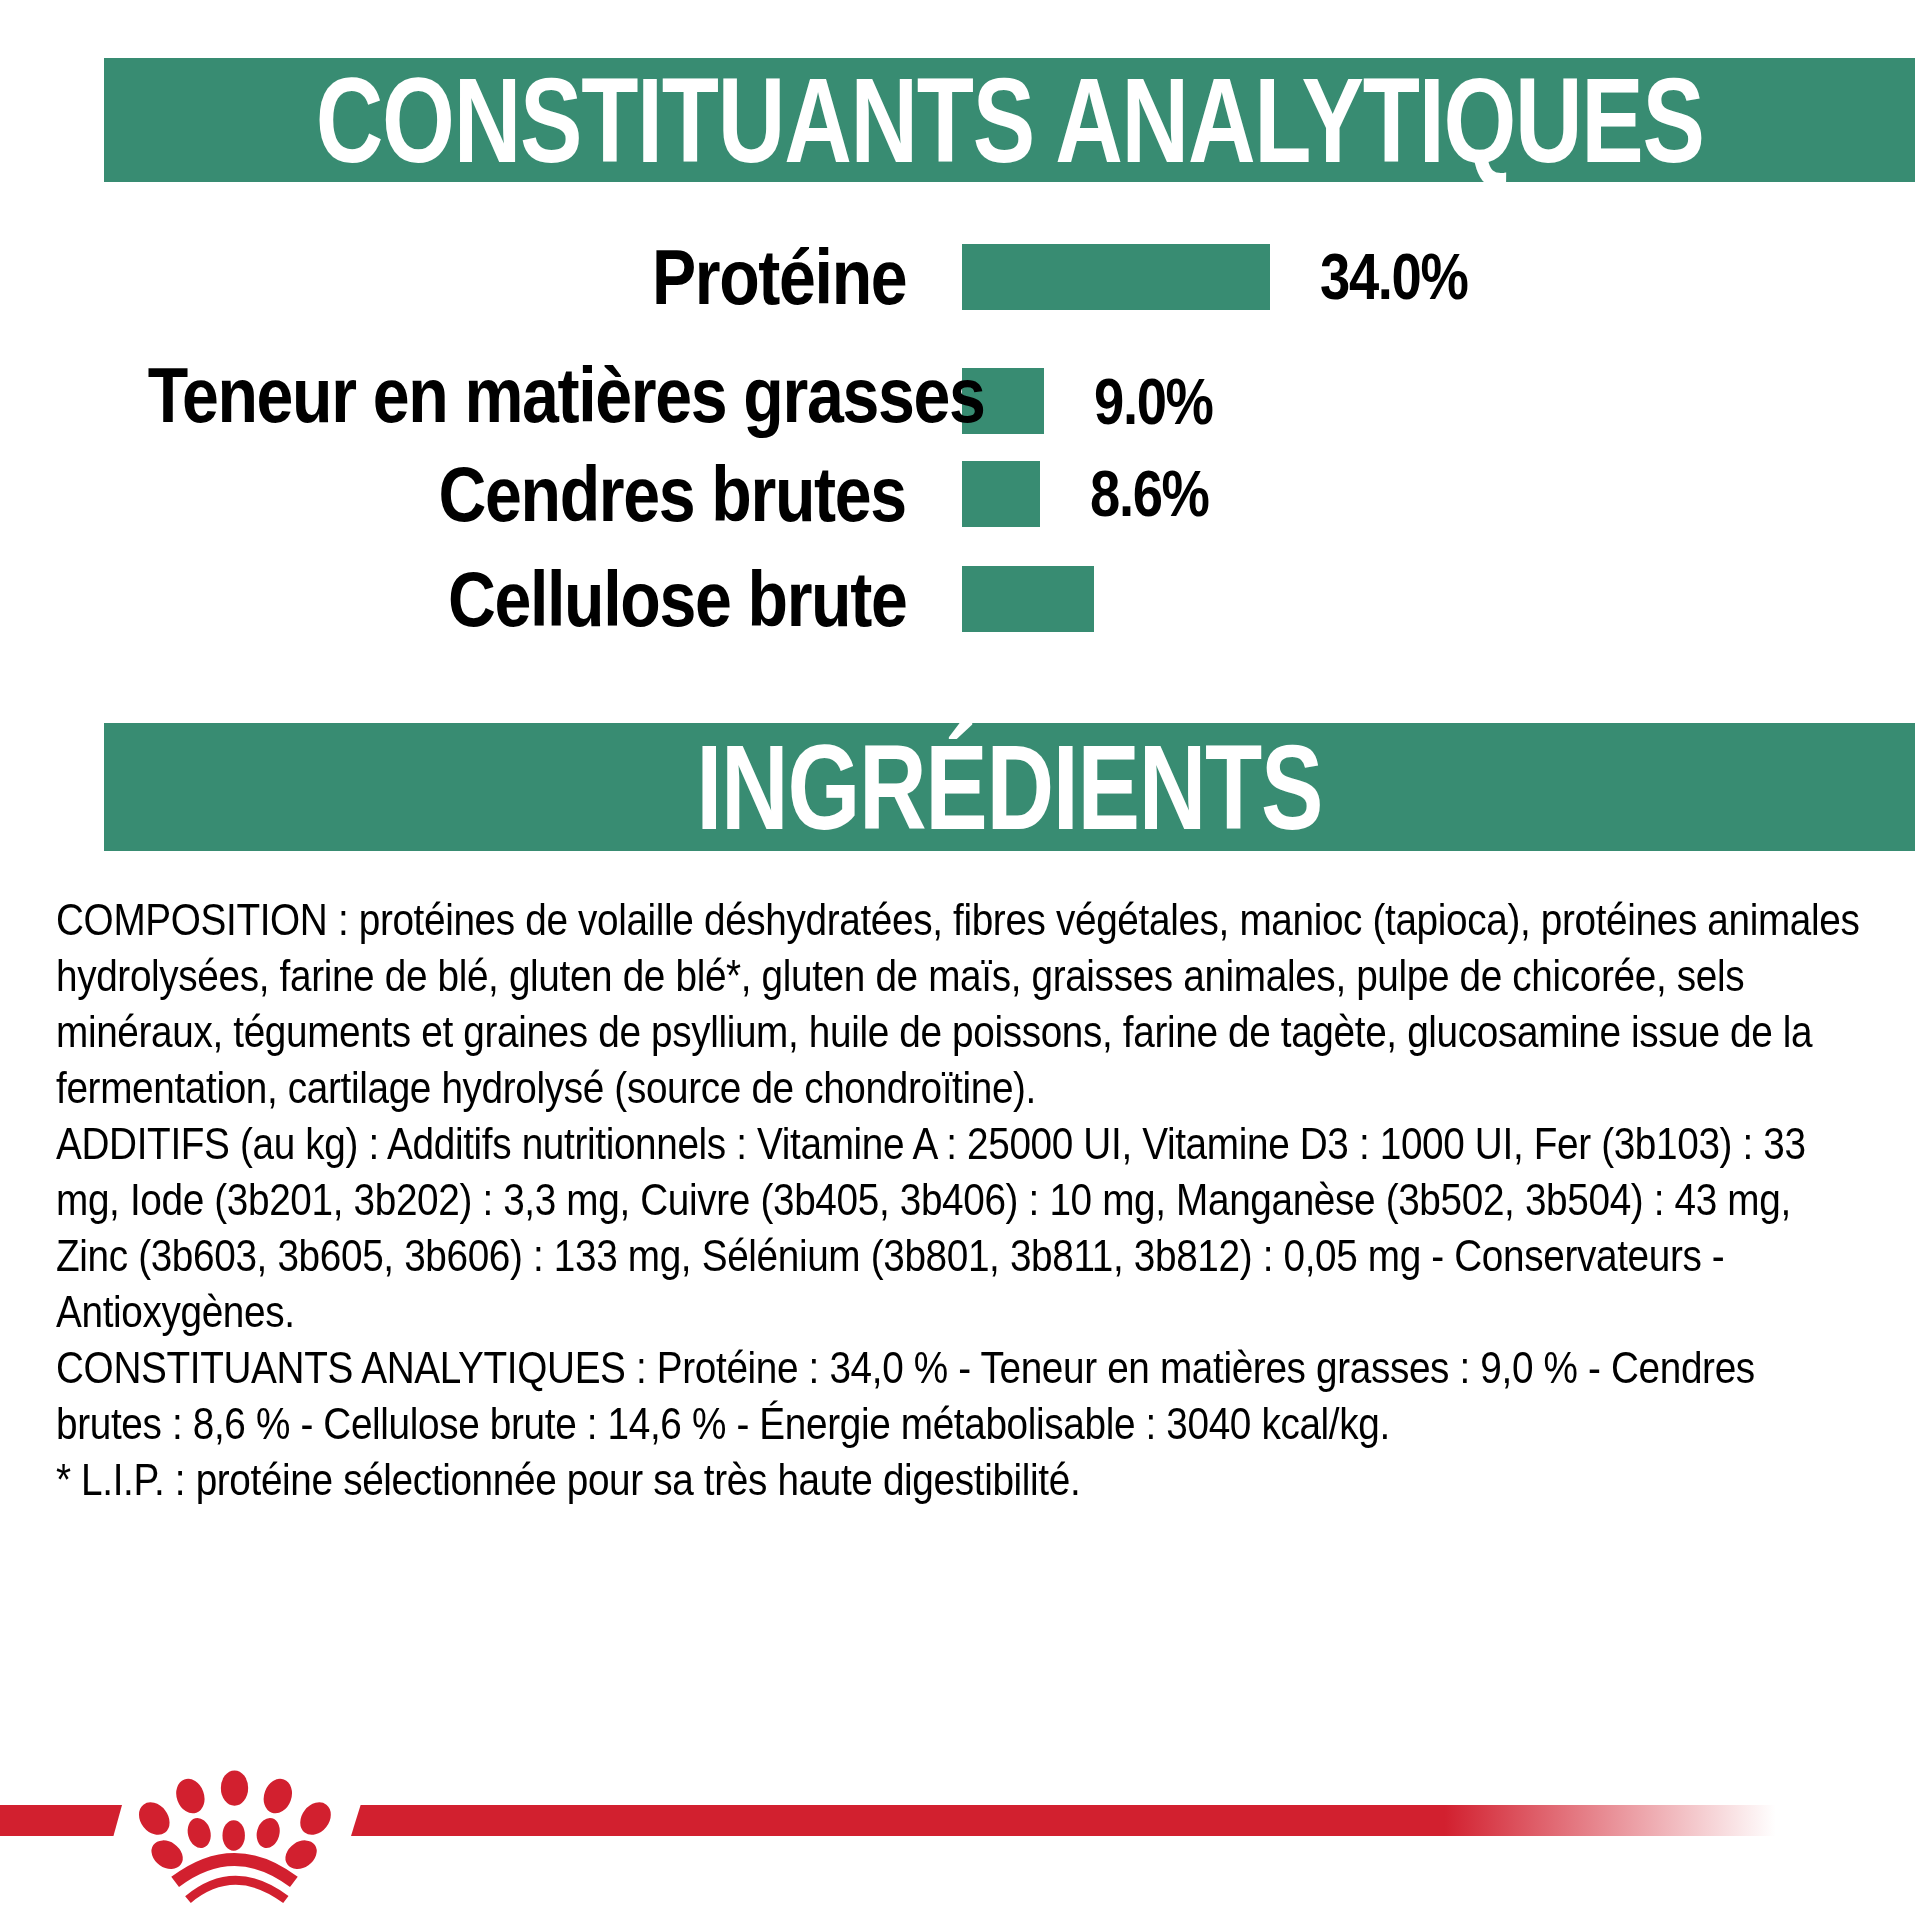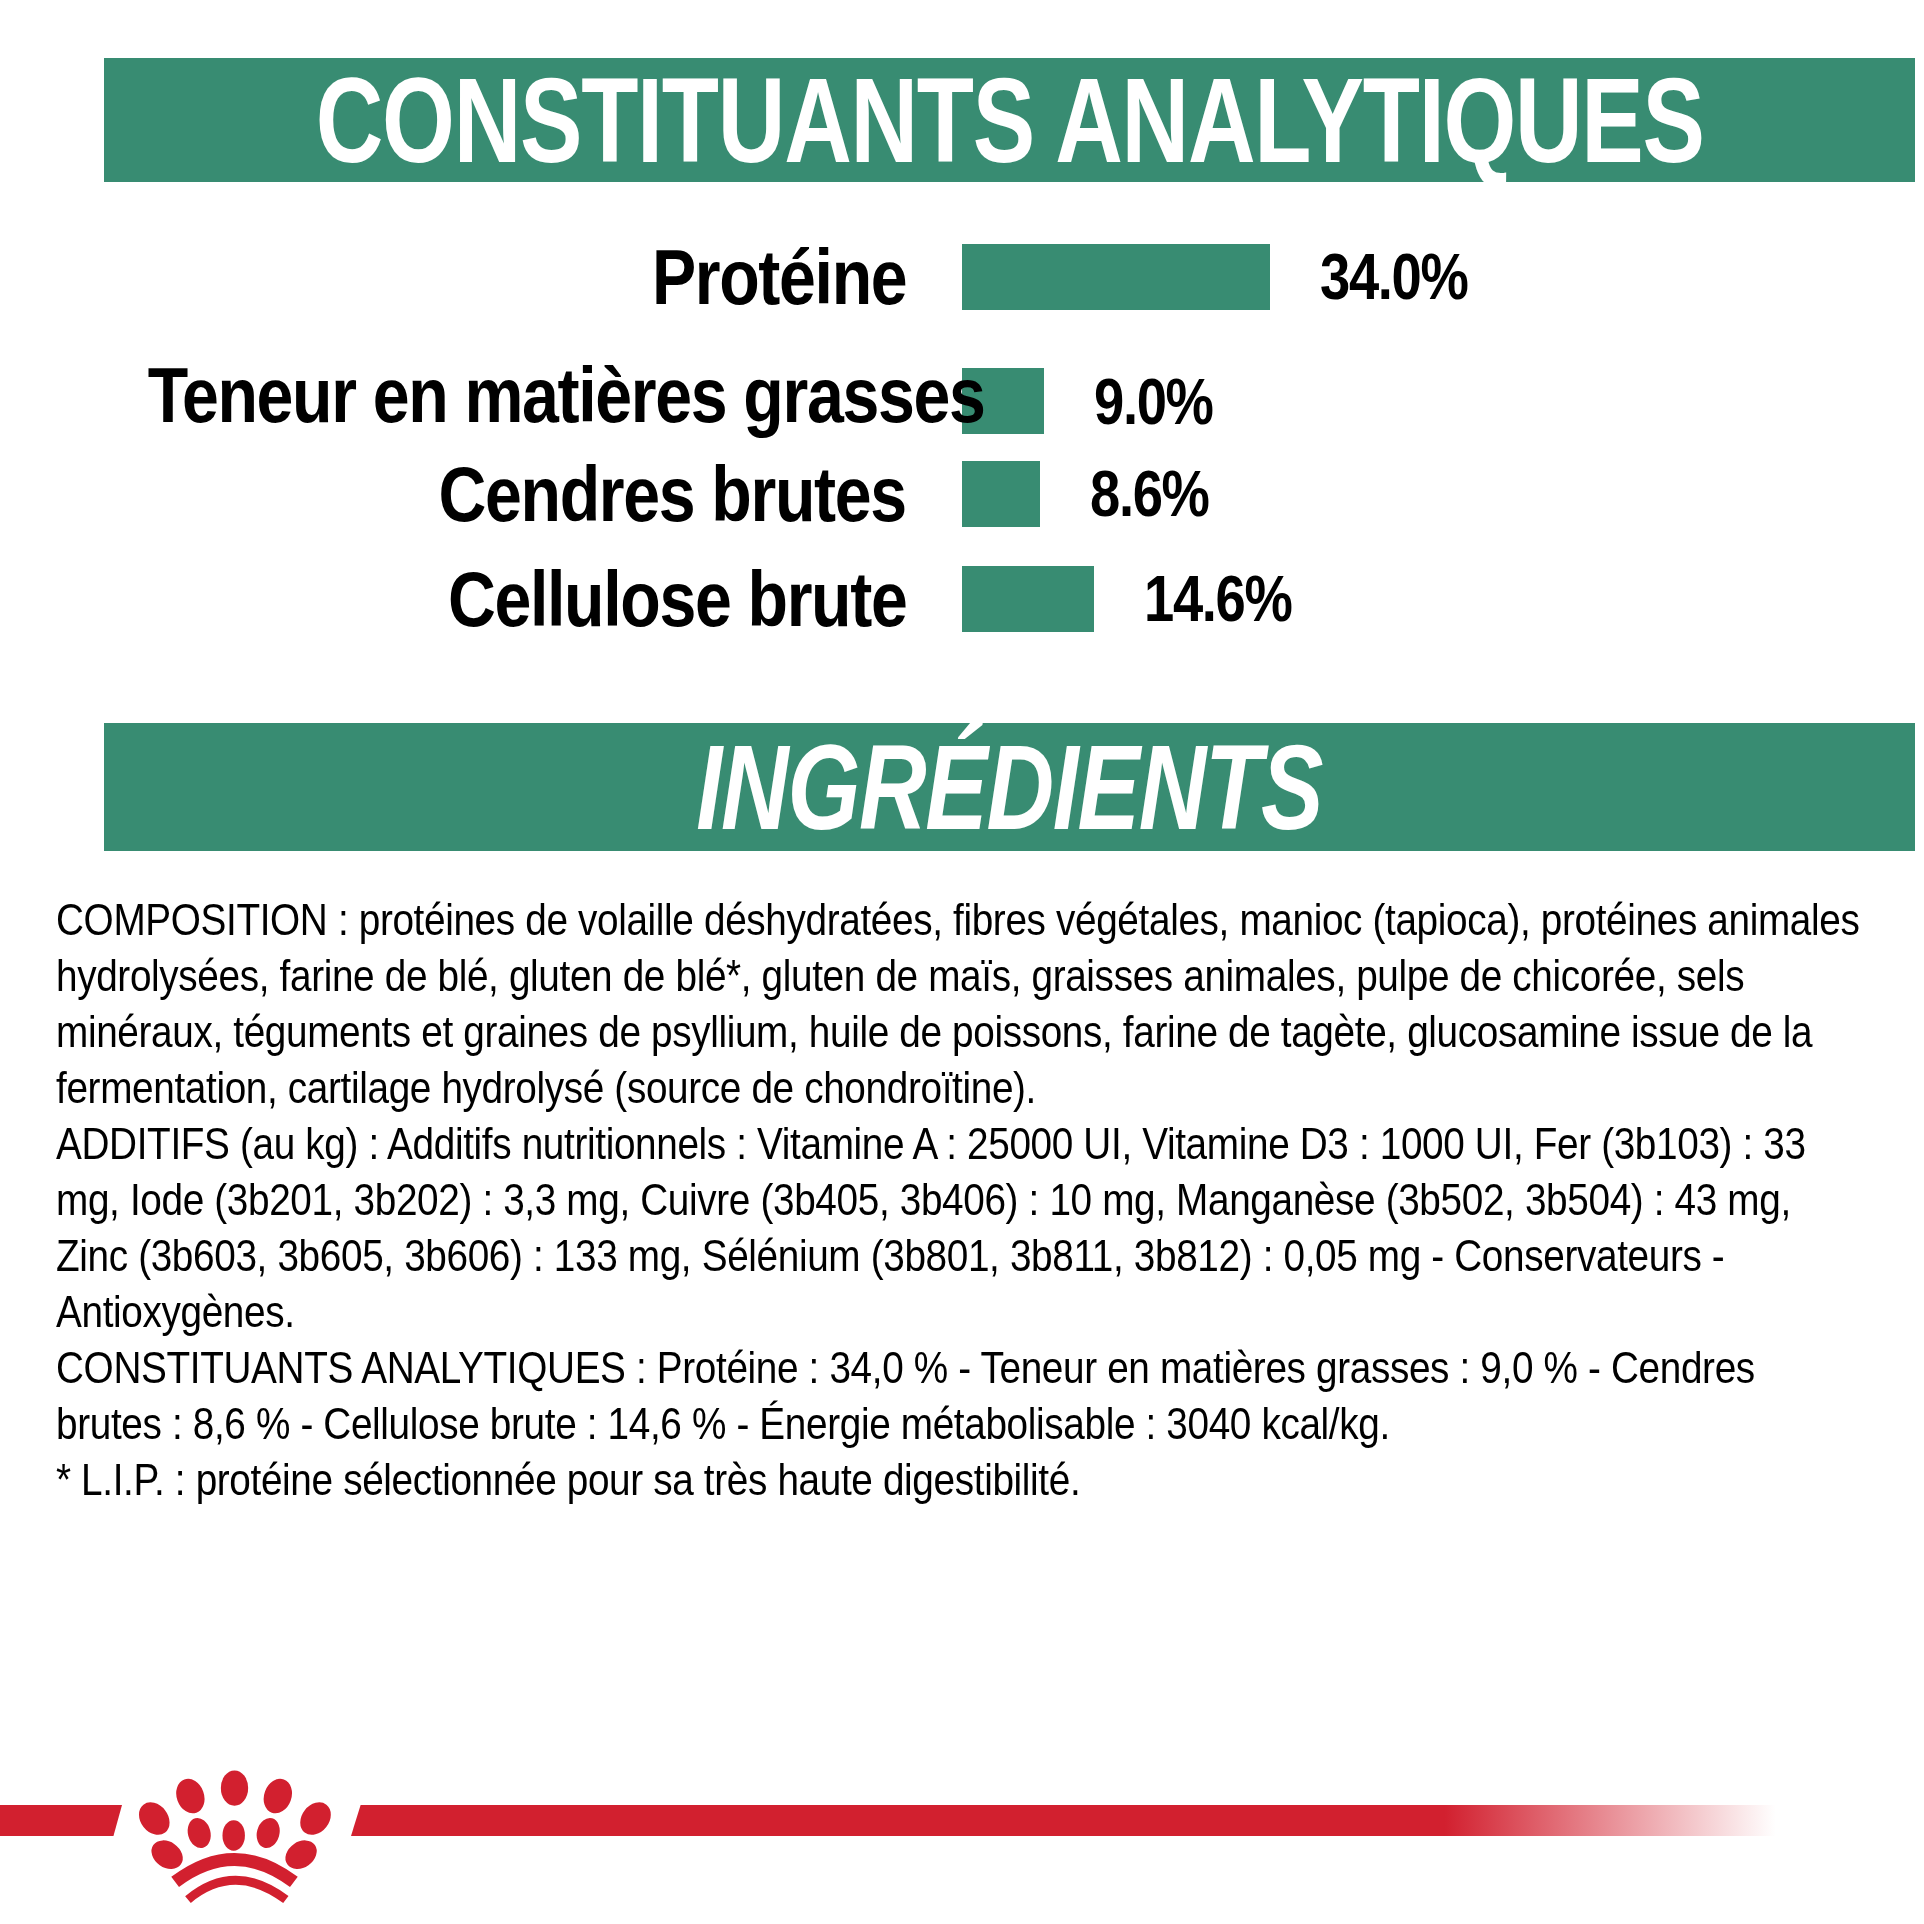--- a/index.html
+++ b/index.html
@@ -15,21 +15,21 @@
   }
   .canvas{position:relative;width:1925px;height:1925px;background:#ffffff;}
 
   
   .banner{
     position:absolute;left:56px;width:1811px;
     background:var(--green);
     display:flex;align-items:center;justify-content:center;margin-left:48px;
   }
   .banner--analytical{top:58px;height:124px;}
-  .banner--ingredients{top:723px;height:128px;font-style:italic;}
+  .banner--ingredients{top:723px;height:128px;}
   .banner-text{
     color:#ffffff;font-weight:bold;font-size:120px;line-height:1;
     letter-spacing:-1.6px;white-space:nowrap;
     transform:scaleX(0.78);transform-origin:center center;
   }
 
   
   .chart{position:absolute;left:0;top:0;width:1783px;height:690px;}
   .chart-row{
     position:absolute;left:0;width:1925px;height:80px;
@@ -118,23 +118,20 @@
       <div class="chart-value">
         <span class="cond-l">8.6%</span>
       </div>
     </div>
 
     <div class="chart-row chart-row--3">
       <div class="chart-label">
         <span class="cond-r">Cellulose brute</span>
       </div>
       <div class="chart-bar" style="width: 132px; background: rgb(56, 140, 114);"></div>
-      <div class="chart-value">
-        <span class="cond-l">14.6%</span>
-      </div>
     </div>
 
   </div>
 
   <div class="banner banner--ingredients">
     <span class="banner-text">INGRÉDIENTS</span>
   </div>
 
   <div class="body-copy">
     <p>COMPOSITION : protéines de volaille déshydratées, fibres végétales, manioc (tapioca), protéines animales hydrolysées, farine de blé, gluten de blé*, gluten de maïs, graisses animales, pulpe de chicorée, sels minéraux, téguments et graines de psyllium, huile de poissons, farine de tagète, glucosamine issue de la fermentation, cartilage hydrolysé (source de chondroïtine).</p>

